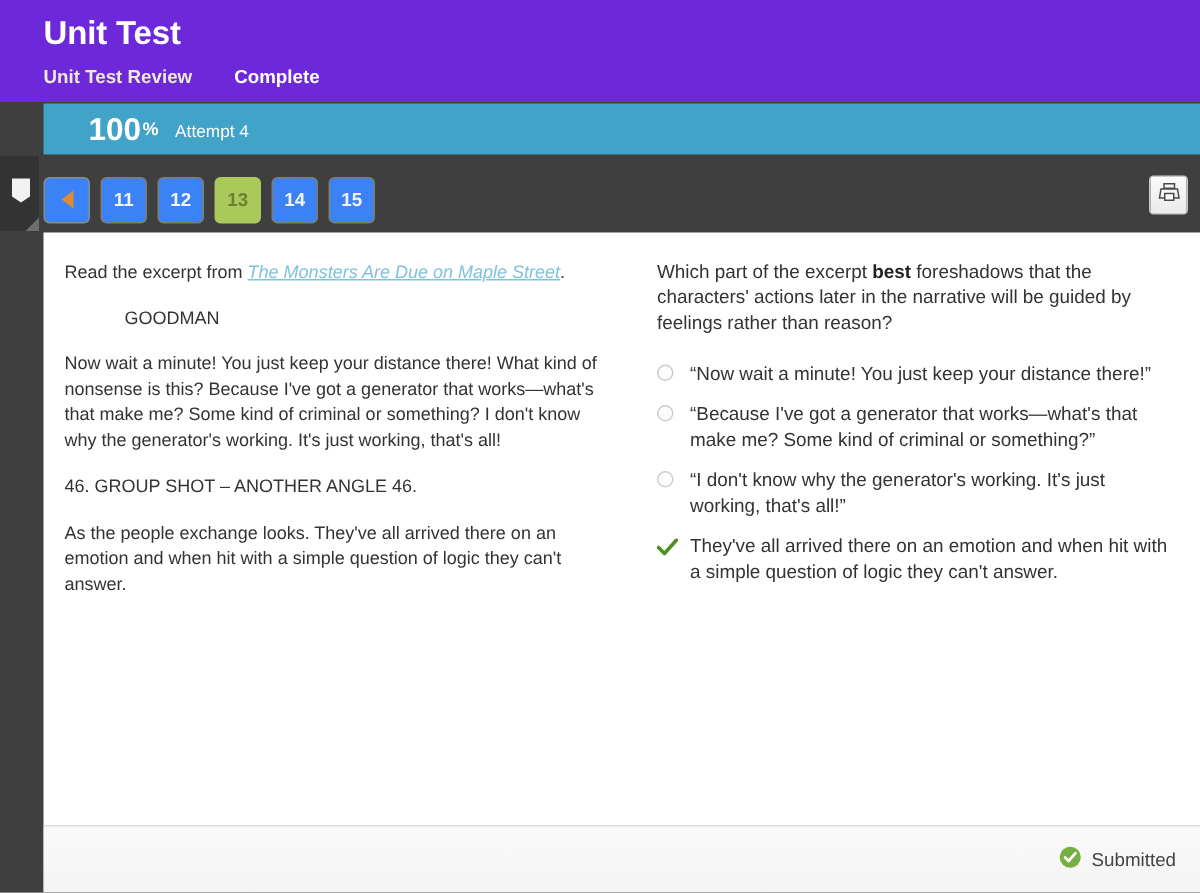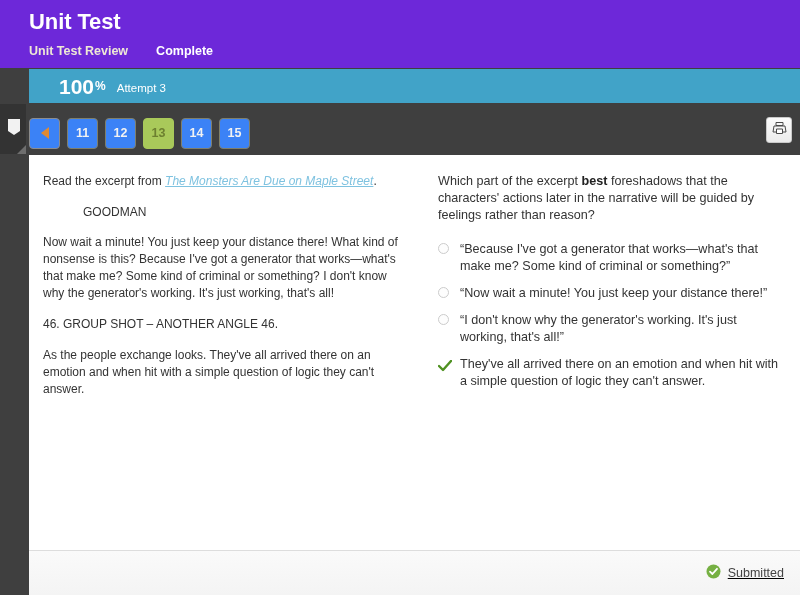--- a/index.html
+++ b/index.html
@@ -244,21 +244,20 @@
     position: absolute;
     left: 0; right: 0;
     bottom: 0;
     height: 45px;
     background: linear-gradient(#fafafa, #f4f4f4);
     border-top: 1px solid #dddddd;
     display: flex;
     align-items: center;
     justify-content: flex-end;
     padding-right: 16px;
-    text-decoration: underline;
   }
   .submitted {
     display: flex;
     align-items: center;
     gap: 7px;
     font-size: 12.5px;
     color: #444444;
   }
 </style>
 </head>
@@ -269,21 +268,21 @@
   <div class="header">
     <div class="title">Unit Test</div>
     <div class="subrow">
       <span class="sub-review">Unit Test Review</span><span class="sub-status">Complete</span>
     </div>
   </div>
 
   <div class="scorebar">
     <span class="score-num">100</span>
       <span class="score-pct">%</span>
-    <span class="score-attempt">Attempt 3</span>
+    <span class="score-attempt">Attempt 4</span>
   </div>
 
   <div class="flagtab">
     <span class="flagshape">
       <svg width="16" height="18" viewBox="0 0 16 18">
         <path d="M2 1 L14 1 L14 13 L8 17 L2 13 Z" fill="#f2f2f2"></path>
       </svg>
     </span>
     <span class="fold"></span>
   </div>
@@ -327,28 +326,28 @@
         <div class="question">
           <span>Which part of the excerpt </span><b>best</b><span> foreshadows that the characters' actions later in the narrative will be guided by feelings rather than reason?</span>
         </div>
 
         <div class="choices">
 
           <div class="choice">
             <span class="marker">
               <span class="radio"></span>
             </span>
-            <span class="ctext">“Because I've got a generator that works—what's that make me? Some kind of criminal or something?”</span>
+            <span class="ctext">“Now wait a minute! You just keep your distance there!”</span>
           </div>
 
           <div class="choice">
             <span class="marker">
               <span class="radio"></span>
             </span>
-            <span class="ctext">“Now wait a minute! You just keep your distance there!”</span>
+            <span class="ctext">“Because I've got a generator that works—what's that make me? Some kind of criminal or something?”</span>
           </div>
 
           <div class="choice">
             <span class="marker">
               <span class="radio"></span>
             </span>
             <span class="ctext">“I don't know why the generator's working. It's just working, that's all!”</span>
           </div>
 
           <div class="choice correct">

